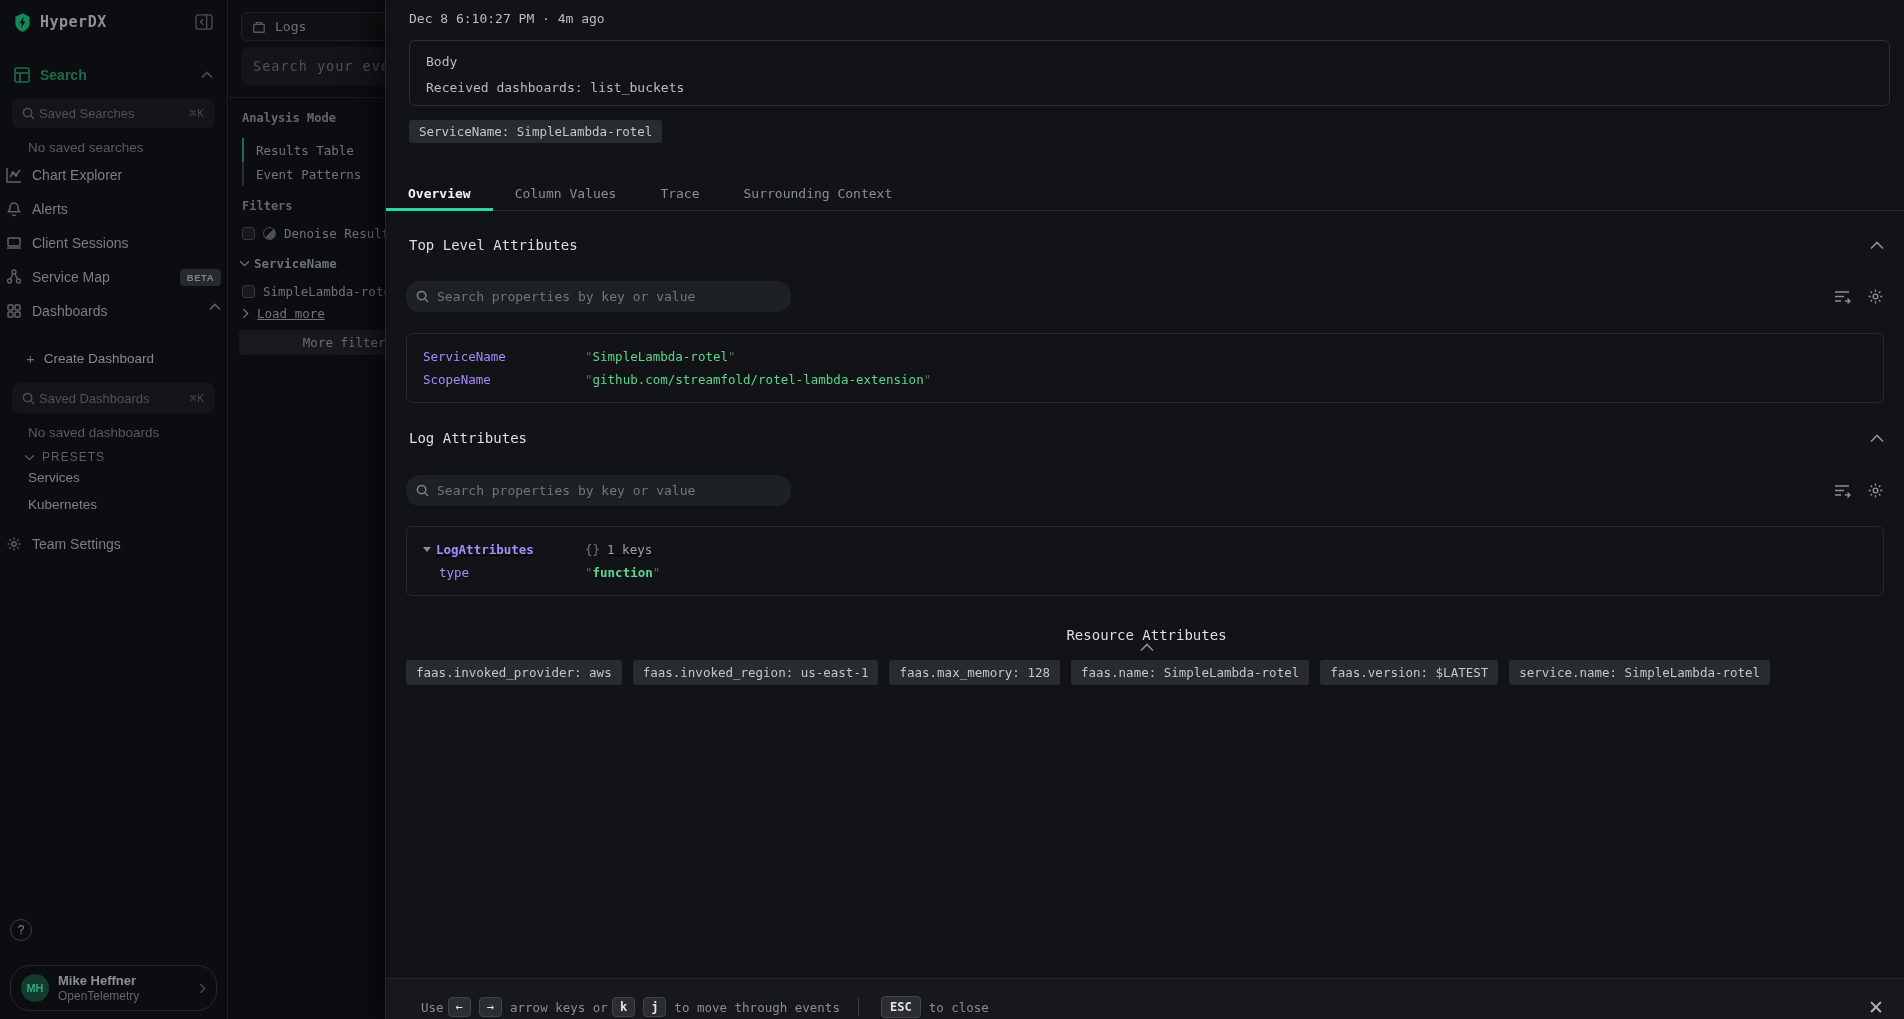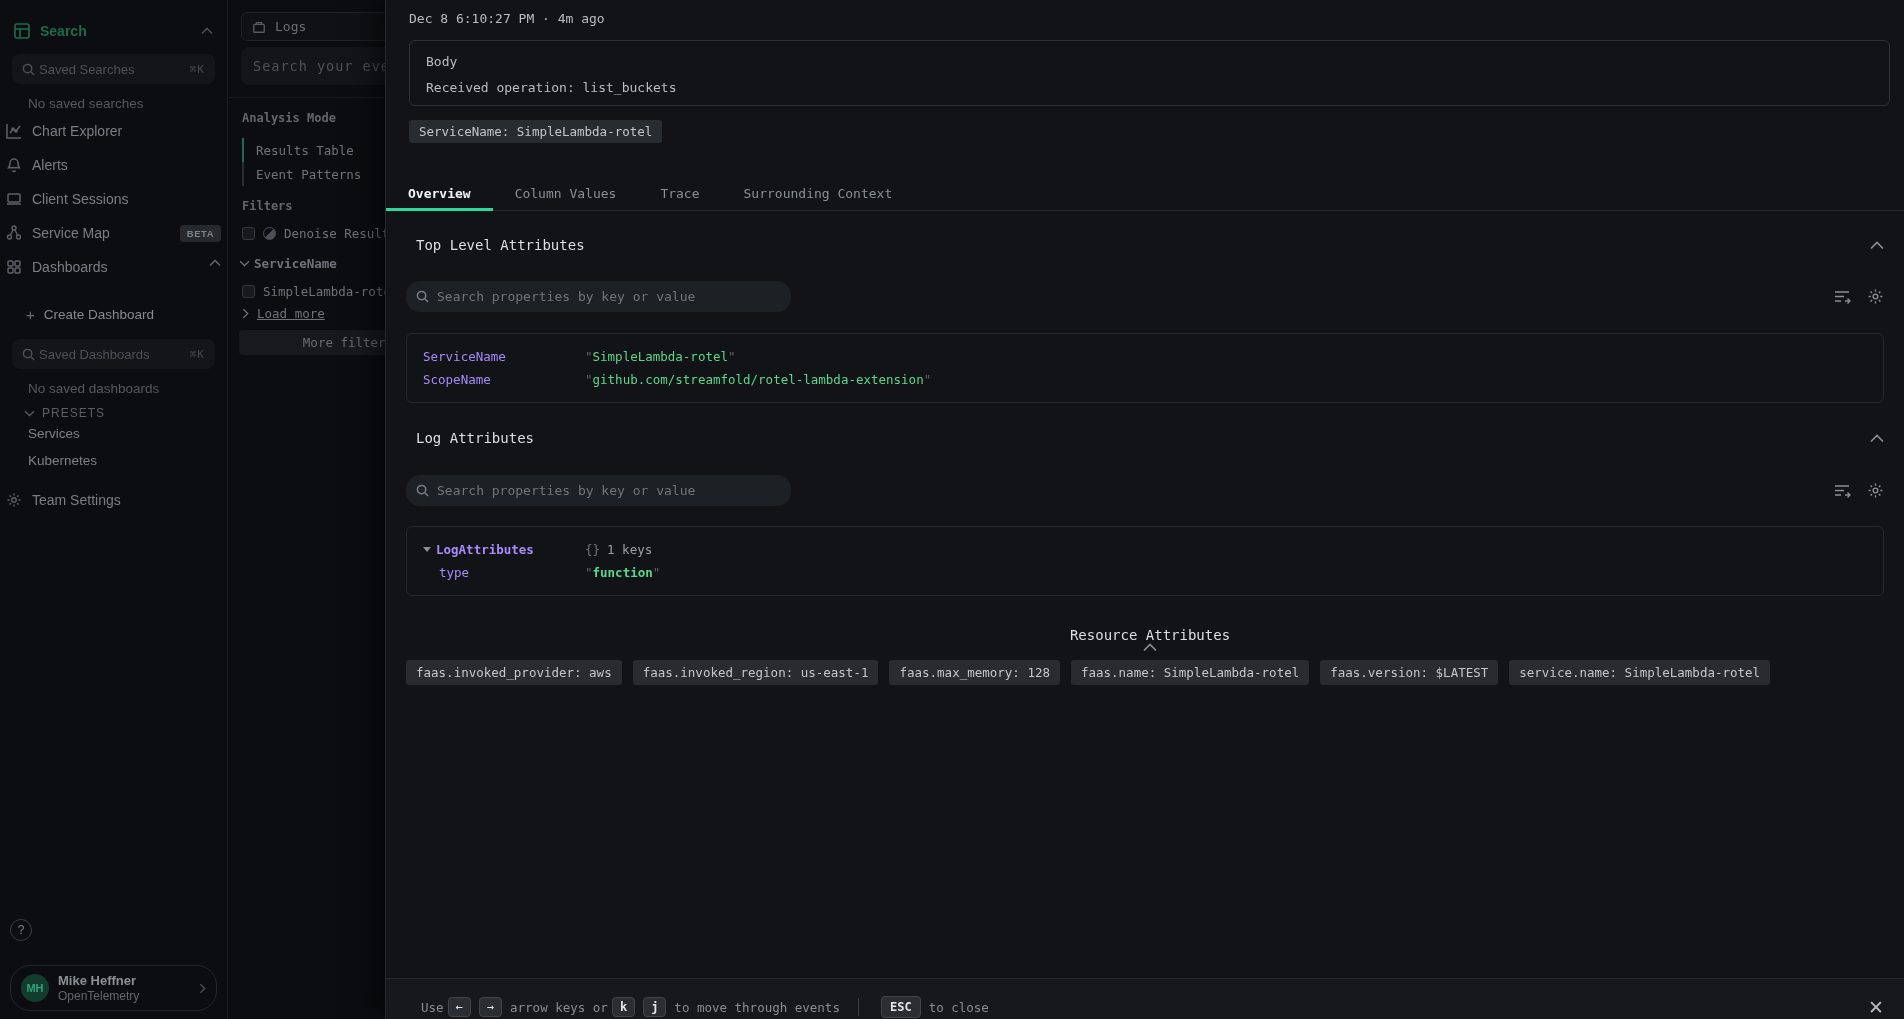--- a/index.html
+++ b/index.html
@@ -89,41 +89,41 @@
     border-radius:6px; padding:13px 16px; }
   .dw-body .line1 { font-size:13px; color:#b9bdc2; }
   .dw-body .line2 { font-size:13px; color:#b9bdc2; margin-top:11px; }
   .dw-tag { position:absolute; left:23px; top:120px; background:#282b30; color:#c3c7cc; font-size:12.5px;
     padding:4px 10px; border-radius:3px; cursor:pointer; }
   .dw-tabs { position:absolute; left:0; right:0; top:178px; height:33px; border-bottom:1px solid #26282c;
     display:flex; }
   .dw-tab { position:relative; padding:0 22px; font-size:13px; color:#898f96; line-height:31px; cursor:pointer; }
   .dw-tab.active { color:#f1f3f5; font-weight:bold; }
   .dw-tab.active::after { content:""; position:absolute; left:0; right:0; bottom:-1px; height:3px; background:#2bd99f; }
-  .sec-head { position:absolute; left:30px; right:20px; display:flex; align-items:center; }
+  .sec-head { position:absolute; left:23px; right:20px; display:flex; align-items:center; }
   .sec-title { font-size:14px; color:#dcdfe3; flex:1; }
   .sec-chev { color:#8a9096; cursor:pointer; }
   .ctrl-row { position:absolute; left:20px; right:20px; display:flex; align-items:center; }
   .dw-search { width:385px; height:31px; background:#1d2024; border-radius:14px; display:flex;
     align-items:center; padding:0 10px; }
   .dw-search svg { color:#788089; flex:0 0 auto; }
   .dw-search input { flex:1; min-width:0; background:transparent; border:0; outline:none; margin-left:8px;
     font-size:13px; color:#9aa0a7; font-family:inherit; }
   .dw-search input::placeholder { color:#70767e; }
   .ctrl-icons { margin-left:auto; display:flex; align-items:center; gap:16px; color:#8a9096; }
   .ctrl-icons .ic { cursor:pointer; display:flex; }
   .attr-box { position:absolute; left:20px; right:20px; border:1px solid #26282c; border-radius:6px;
     padding:13px 16px; }
   .attr-row { display:flex; font-size:12.5px; line-height:19px; }
   .attr-row + .attr-row { margin-top:4px; }
   .attr-key { width:162px; flex:0 0 auto; color:#a78bfa; }
   .attr-key.indent { padding-left:16px; }
   .attr-val { color:#5bd68c; }
   .q { color:#5d675f; }
-  .tree-root { display:flex; align-items:center; font-size:12.5px; line-height:19px; }
+  .tree-root { display:flex; align-items:center; font-size:12.5px; line-height:19px;text-decoration:underline; }
   .caret { width:0; height:0; border-left:4px solid transparent; border-right:4px solid transparent;
     border-top:5px solid #8a9096; margin-right:5px; }
   .tree-key { color:#a78bfa; font-weight:bold; width:149px; }
   .tree-meta { color:#9aa0a7; }
   .tree-meta .braces { color:#70767e; margin-right:7px; }
   .chips { position:absolute; left:20px; right:20px; display:flex; flex-wrap:wrap; gap:11px; }
   .chip { background:#282b30; color:#c3c7cc; font-size:12.5px; padding:5px 10px; border-radius:3px;
     cursor:pointer; white-space:nowrap; }
   .dw-footer { position:absolute; left:0; right:0; bottom:0; height:41px; background:#17181c;
     border-top:1px solid #26282c; display:flex; align-items:center; padding:16px 20px 0 35px;
@@ -133,20 +133,32 @@
   kbd.esc { font-weight:bold; padding:3px 8px; }
   .ft-sep { width:1px; height:18px; background:#3a3e44; margin:0 18px; }
   .dw-close { margin-left:auto; color:#b4b8bd; font-size:19px; cursor:pointer; line-height:1;
     font-family:"Liberation Sans","DejaVu Sans",sans-serif; }
   svg { display:block; }
 </style>
 </head>
 <body>
 
 <div class="sidebar">
+  <div class="sb-header">
+    <svg class="sb-logo" viewBox="0 0 24 26">
+      <path d="M12 0l10 5v9c0 6-4.5 10-10 12C6.5 24 2 20 2 14V5l10-5z" fill="#14875a"></path>
+      <path d="M13.5 5L8 14h3.2L10 21l6-9.5h-3.3L13.5 5z" fill="#0c0d10"></path>
+    </svg>
+    <div class="sb-brand">HyperDX</div>
+    <svg class="sb-collapse" viewBox="0 0 20 18" fill="none" stroke="currentColor" stroke-width="1.5">
+      <rect x="1" y="1" width="18" height="16" rx="3"></rect>
+        <line x1="13" y1="1" x2="13" y2="17"></line>
+        <path d="M9 6l-3 3 3 3"></path>
+    </svg>
+  </div>
 
   <div class="sb-search-row">
     <svg width="16" height="16" viewBox="0 0 16 16" fill="none" stroke="currentColor" stroke-width="1.6">
       <rect x="1" y="1" width="14" height="14" rx="2"></rect>
         <line x1="1" y1="6" x2="15" y2="6"></line>
         <line x1="6" y1="6" x2="6" y2="15"></line>
     </svg>
     <span class="lbl">Search</span>
     <svg class="sb-chev" width="12" height="8" viewBox="0 0 12 8" fill="none" stroke="currentColor" stroke-width="1.6">
         <path d="M1 6.5L6 1.5L11 6.5"></path>
@@ -300,21 +312,21 @@
     <span>Load more</span>
   </div>
   <div class="pn-more">More filters</div>
 </div>
 
 <div class="drawer">
   <div class="dw-time">Dec 8 6:10:27 PM · 4m ago</div>
 
   <div class="dw-body">
     <div class="line1">Body</div>
-    <div class="line2">Received operation: list_buckets</div>
+    <div class="line2">Received dashboards: list_buckets</div>
   </div>
 
   <div class="dw-tag">ServiceName: SimpleLambda-rotel</div>
 
   <div class="dw-tabs">
     <div class="dw-tab active">Overview</div>
     <div class="dw-tab">Column Values</div>
     <div class="dw-tab">Trace</div>
     <div class="dw-tab">Surrounding Context</div>
   </div>

